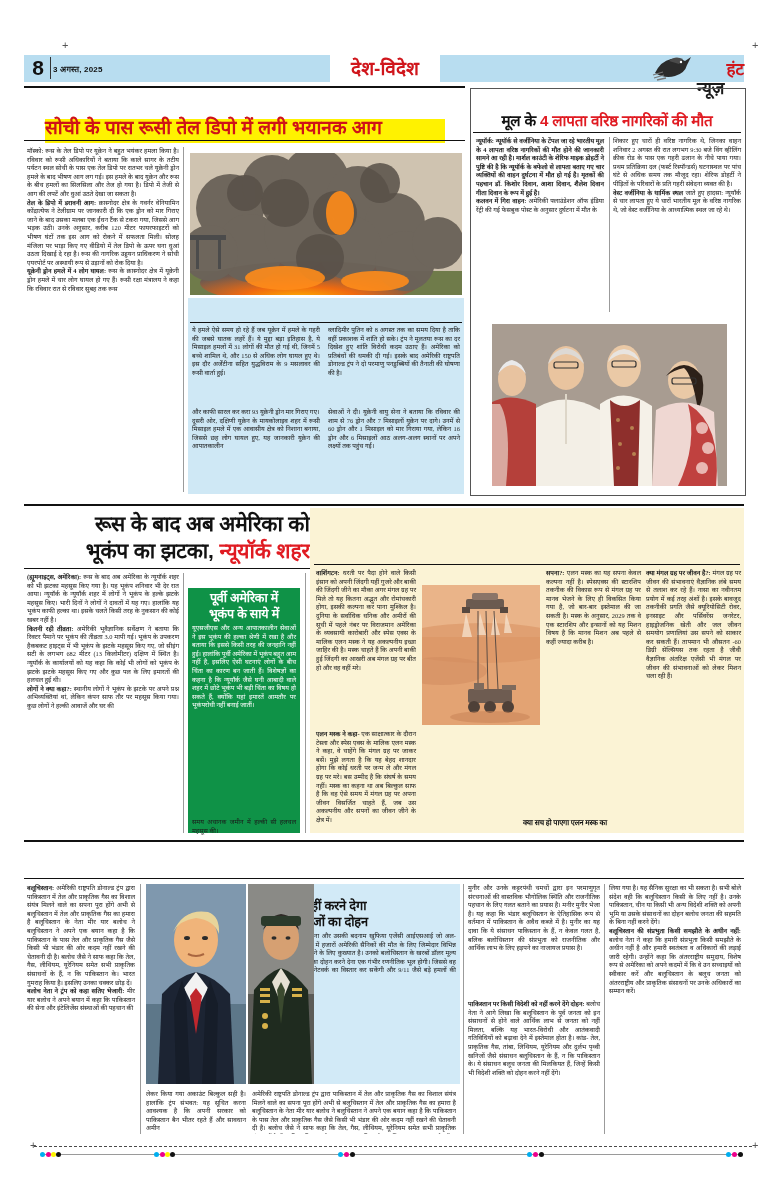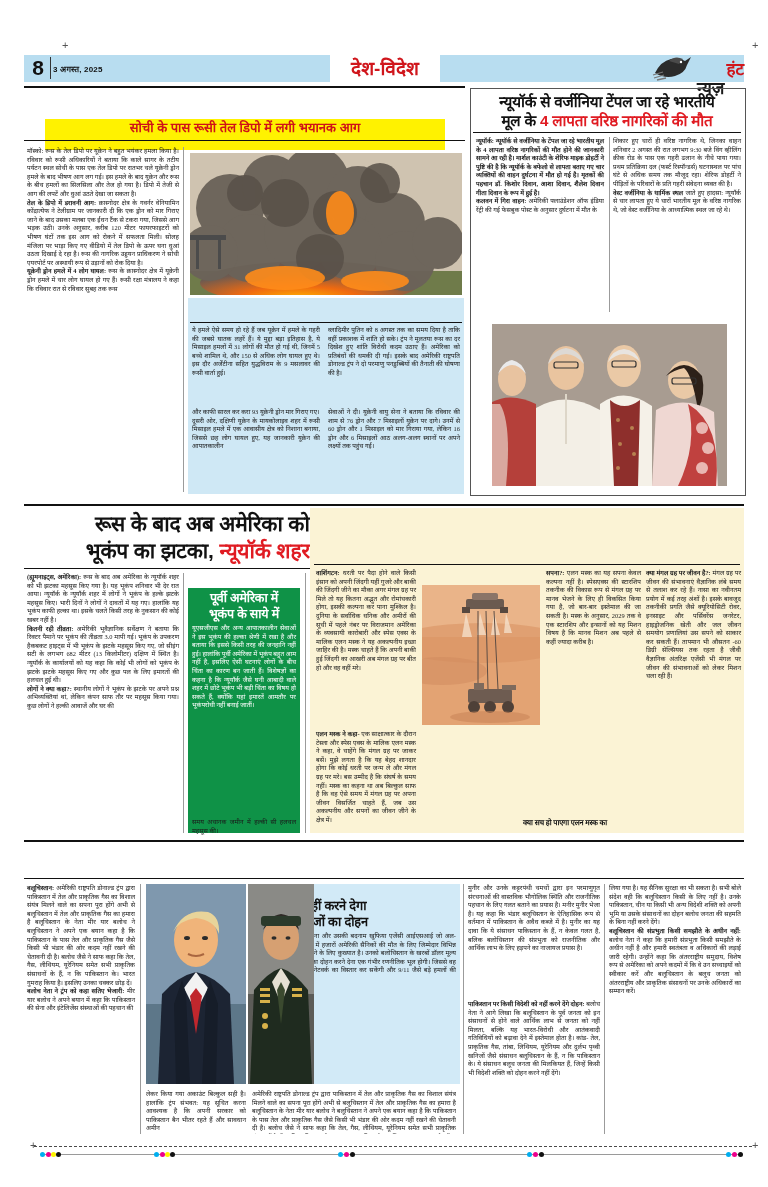--- a/index.html
+++ b/index.html
@@ -85,21 +85,21 @@
         <circle cx="30" cy="9" r="1.2" fill="#fff"></circle>
         <path d="M2 22 L12 19 M3 25 L13 22 M6 27 L15 25" stroke="#777" stroke-width="1.3" fill="none"></path>
       </svg>
     </span>
     <span class="l1">न्यूज़</span>
     <span class="l2">हंट</span>
   </div>
 
   <div class="rule" style="left:24px;top:86px;width:441px;height:2px;"></div>
 
-  <div class="kicker" style="position:absolute;left:45px;top:119px;width:400px;height:31px;font-size:13px;line-height:17px;text-align:center;">सोची के पास रूसी तेल डिपो में लगी भयानक आग</div>
+  <div class="kicker" style="position:absolute;left:45px;top:119px;width:400px;height:24px;font-size:19px;line-height:17px;text-align:left;">सोची के पास रूसी तेल डिपो में लगी भयानक आग</div>
 
   <div class="rule" style="left:24px;top:140px;width:441px;height:1px;"></div>
 
   <div class="col body" style="left:27px;top:147px;width:152px;">
     <span>मॉस्को: रूस के तेल डिपो पर यूक्रेन ने बहुत भयंकर हमला किया है। रविवार को रूसी अधिकारियों ने बताया कि काले सागर के तटीय पर्यटन स्थल सोची के पास एक तेल डिपो पर रातभर चले यूक्रेनी ड्रोन हमले के बाद भीषण आग लग गई। इस हमले के बाद यूक्रेन और रूस के बीच हमलों का सिलसिला और तेज हो गया है। डिपो में तेजी से आग की लपटें और धुआं उठते देखा जा सकता है।</span><br>
     <b>तेल के डिपो में डरावनी आग:</b><span> क्रास्नोदर क्षेत्र के गवर्नर वेनियामिन कोंद्रात्येफ ने टेलीग्राम पर जानकारी दी कि एक ड्रोन को मार गिराए जाने के बाद उसका मलबा एक ईंधन टैंक से टकरा गया, जिससे आग भड़क उठी। उनके अनुसार, करीब 120 मीटर फायरफाइटरों को भीषण घंटों तक इस आग को रोकने में सफलता मिली। सोलह मंजिला पर भाड़ा किए गए वीडियो में तेल डिपो के ऊपर घना धुआं उठता दिखाई दे रहा है। रूस की नागरिक उड्डयन प्राधिकरण ने सोची एयरपोर्ट पर अस्थायी रूप से उड़ानों को रोक दिया है।</span><br>
     <b>यूक्रेनी ड्रोन हमले में 4 लोग घायल:</b><span> रूस के क्रास्नोदर क्षेत्र में यूक्रेनी ड्रोन हमले में चार लोग घायल हो गए हैं। रूसी रक्षा मंत्रालय ने कहा कि रविवार रात से रविवार सुबह तक रूस</span>
   </div>
   <div class="vdiv" style="left:183px;top:147px;height:345px;"></div>
 
@@ -151,21 +151,21 @@
   <div class="col body" style="left:192px;top:326px;width:128px;">ये हमले ऐसे समय हो रहे हैं जब यूक्रेन में हमले के गहरी की जबसे घातक लहरें हैं। ये मुद्दा बड़ा इतिहास है, ये मिसाइल हमलों में 31 लोगों की मौत हो गई थी, जिनमें 5 बच्चे शामिल थे, और 150 से अधिक लोग घायल हुए थे। इस दौर अर्जेंटीना सहित युद्धविराम के 9 मसलावर की रूसी वार्ता हुई।</div>
   <div class="col body" style="left:328px;top:326px;width:132px;">व्लादिमीर पुतिन को 8 अगस्त तक का समय दिया है ताकि वहीं प्रकाशक में शांति हो सके। ट्रंप ने मूलतया रूस का दर दिखेश हुए शांति विरोधी कदम उठाए हैं। अमेरिका को प्रतिबंधों की धमकी दी गई। इसके बाद अमेरिकी राष्ट्रपति डोनाल्ड ट्रंप ने दो परमाणु पनडुब्बियों की तैनाती की घोषणा की है।</div>
   <div class="col body" style="left:192px;top:408px;width:128px;">
     <span>और काफी सारल कर करा 93 यूक्रेनी ड्रोन मार गिराए गए।</span><br>
     <span>दूसरी ओर, दक्षिणी यूक्रेन के मायकोलाइव शहर में रूसी मिसाइल हमले में एक आवासीय क्षेत्र को निशाना बनाया, जिससे छह लोग घायल हुए, यह जानकारी यूक्रेन की आपातकालीन</span>
   </div>
   <div class="col body" style="left:328px;top:408px;width:132px;">सेवाओं ने दी। यूक्रेनी वायु सेना ने बताया कि रविवार की शाम से 76 ड्रोन और 7 मिसाइलों यूक्रेन पर दागे। उनमें से 60 ड्रोन और 1 मिसाइल को मार गिराया गया, लेकिन 16 ड्रोन और 6 मिसाइलों आठ अलग-अलग स्थानों पर अपने लक्ष्यों तक पहुंच गईं।</div>
 
   <div class="boxline" style="left:470px;top:88px;width:274px;height:406px;"></div>
   <div class="hl" style="position:absolute;left:473px;top:92px;width:268px;font-size:15.2px;line-height:19px;text-align:center;">
-    <span>न्यूयॉर्क से वर्जीनिया टेंपल जा रहे भारतीय</span><br>
+    <br>
     <span>मूल के </span><span class="red">4 लापता वरिष्ठ नागरिकों की मौत</span>
   </div>
   <div class="rule" style="left:473px;top:132px;width:268px;height:1px;"></div>
 
   <div class="col body" style="left:476px;top:137px;width:128px;">
     <b>न्यूयॉर्क: न्यूयॉर्क से वर्जीनिया के टेंपल जा रहे भारतीय मूल के 4 लापता वरिष्ठ नागरिकों की मौत होने की जानकारी सामने आ रही है। मार्शल काउंटी के शेरिफ माइक डोहर्टी ने पुष्टि की है कि न्यूयॉर्क के बफेलो से लापता बताए गए चार व्यक्तियों की वाहन दुर्घटना में मौत हो गई है। मृतकों की पहचान डॉ. किशोर दिवान, आशा दिवान, शैलेश दिवान गीता दिवान के रूप में हुई है।</b><br>
     <b>कलवन में गिरा वाहन:</b><span> अमेरिकी फ्लाउंडेशन ऑफ इंडिया रेंट्री की गई फेसबुक पोस्ट के अनुसार दुर्घटना में मौत के</span>
   </div>
   <div class="vdiv" style="left:609px;top:137px;height:175px;"></div>
   <div class="col body" style="left:613px;top:137px;width:128px;">

